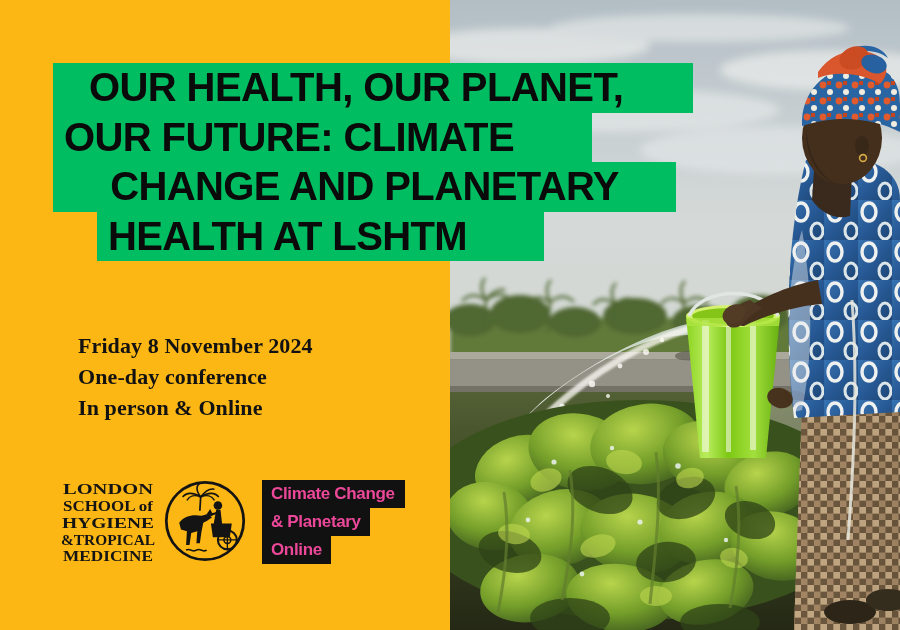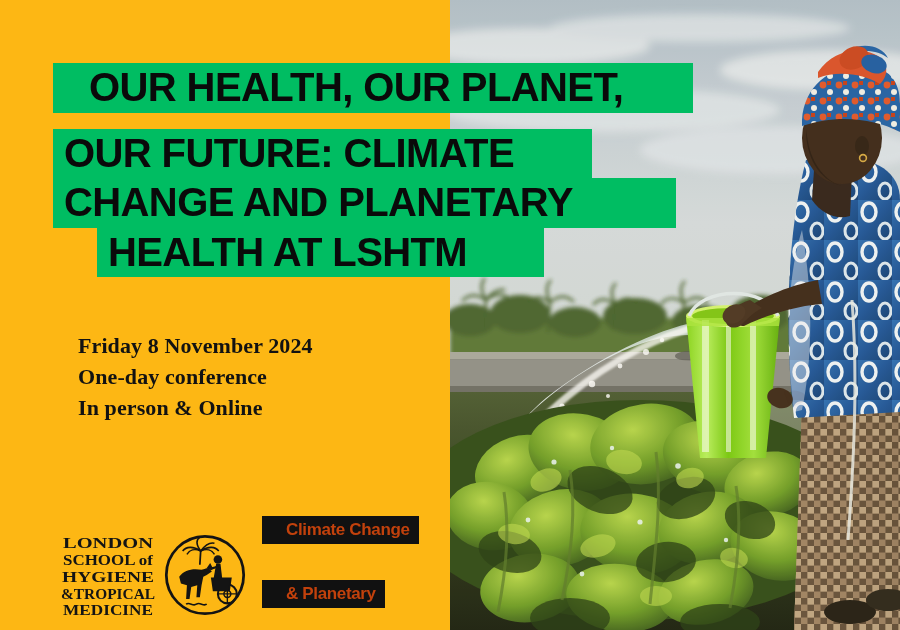--- a/index.html
+++ b/index.html
@@ -51,22 +51,22 @@
     font-family: "Liberation Sans", sans-serif;
     font-weight: bold;
     font-size: 40px;
     line-height: 49.6px;
     letter-spacing: -0.6px;
     padding: 0 11px 0 11px;
     white-space: nowrap;
   }
 
   .tl1 { min-width: 640px; padding-left: 36px; }
-  .tl2 { min-width: 539px; margin-top: 16px; }
-  .tl3 { min-width: 623px; }
+  .tl2 { min-width: 539px; }
+  .tl3 { min-width: 623px; text-align: center; }
   .tl4 { min-width: 447px; margin-left: 44px; }
 
   
   .details {
     position: absolute;
     left: 78px;
     top: 330px;
     z-index: 5;
   }
 
@@ -108,30 +108,29 @@
   .cc-badge {
     margin-left: 14px;
     display: flex;
     flex-direction: column;
     align-items: flex-start;
     padding-top: 2px;
   }
 
   .cc-row {
     background: #111111;
-    color: #c2410c;
+    color: #ec4899;
     font-family: "Liberation Sans", sans-serif;
     font-weight: bold;
     font-size: 17px;
     line-height: 25px;
     letter-spacing: -0.35px;
-    padding: 1px 9px 2px 24px;
+    padding: 1px 9px 2px 9px;
     white-space: nowrap;
     display: block;
-    margin-top: 36px;
   }
 
   .cc-row1 { min-width: 143px; }
   .cc-row2 { min-width: 107px; }
   .cc-row3 { min-width: 65px; }
 </style>
 </head>
 <body>
 
 <div id="poster">

